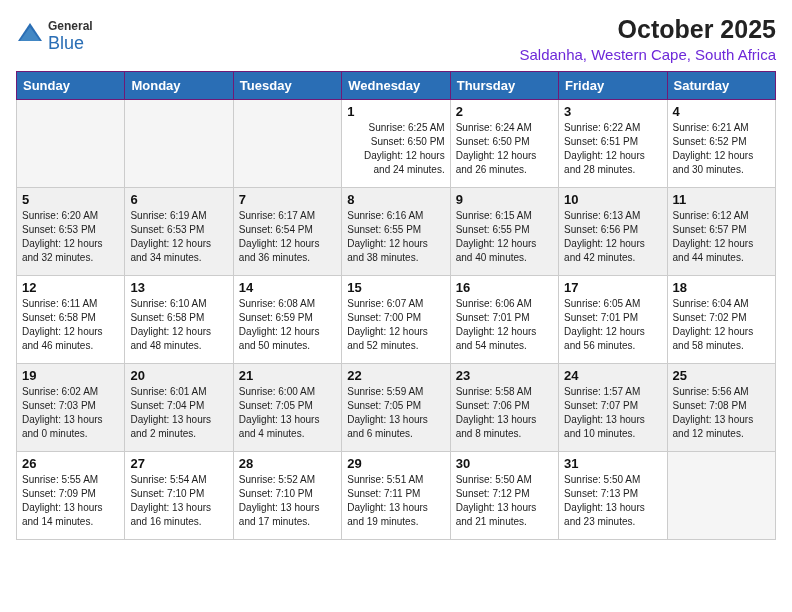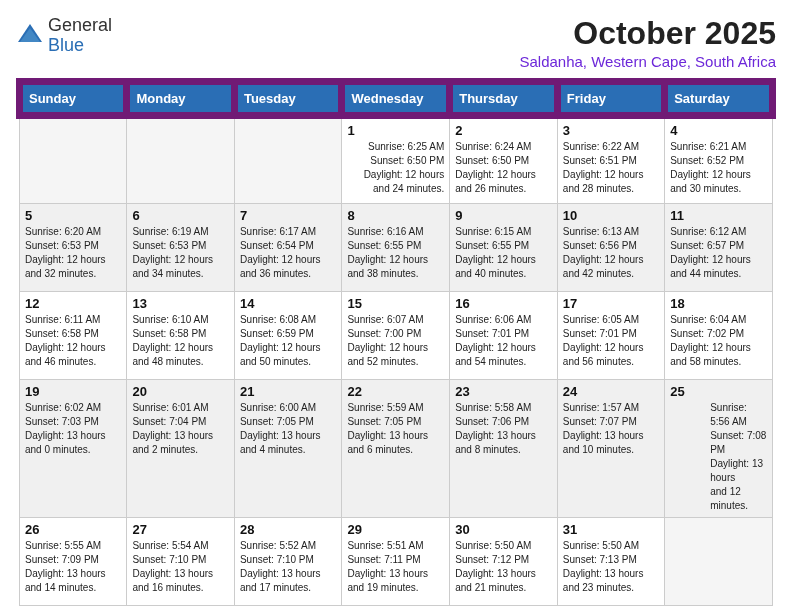--- a/index.html
+++ b/index.html
@@ -15,64 +15,64 @@
       justify-content: space-between;
       align-items: flex-start;
       margin-bottom: 8px;
     }
     .logo {
       display: flex;
       align-items: center;
       gap: 4px;
     }
     .logo-text-general {
-      font-size: 18px;
-      font-weight: normal;
+      font-size: 12px;
+      font-weight: bold;
       color: #333;
       line-height: 1.1;
     }
     .logo-text-blue {
       font-size: 18px;
       font-weight: normal;
       color: #2a6eb5;
       line-height: 1.1;
     }
     .logo-icon {
       display: inline-block;
     }
     .logo-icon svg {
       width: 28px;
       height: 28px;
     }
     .title-block {
       text-align: right;
     }
     .month-title {
-      font-size: 32px;
+      font-size: 25px;
       font-weight: bold;
       color: #222;
       line-height: 1.1;
     }
     .subtitle {
       font-size: 15px;
       color: #6d28d9;
       margin-top: 2px;
     }
     .calendar {
       width: 100%;
       border-collapse: collapse;
       margin-top: 4px;
     }
     .calendar th {
       background-color: #2a6eb5;
       color: #fff;
       text-align: left;
       padding: 6px 6px;
       font-size: 13px;
-      border: 7px solid #701a75;
+      border: 1px solid #701a75;
     }
     .calendar td {
       vertical-align: top;
       border: 1px solid #ccc;
       padding: 4px 5px;
       font-size: 10.5px;
       color: #222;
       width: 108px;
       min-height: 80px;
       background: #fff;
@@ -306,21 +306,21 @@
         </td>
         <td class="shaded">
           <div class="day-num">24</div>
           <div class="day-info" style="white-space: pre-line;">Sunrise: 1:57 AM
 Sunset: 7:07 PM
 Daylight: 13 hours
 and 10 minutes.</div>
         </td>
         <td class="shaded">
           <div class="day-num">25</div>
-          <div class="day-info" style="white-space: pre-line; margin-left: 40px;">Sunrise: 5:56 AM
+          <div class="day-info" style="white-space: pre-line;">Sunrise: 5:56 AM
 Sunset: 7:08 PM
 Daylight: 13 hours
 and 12 minutes.</div>
         </td>
       </tr>
       <tr class="week-row">
         <td>
           <div class="day-num">26</div>
           <div class="day-info" style="white-space: pre-line;">Sunrise: 5:55 AM
 Sunset: 7:09 PM

